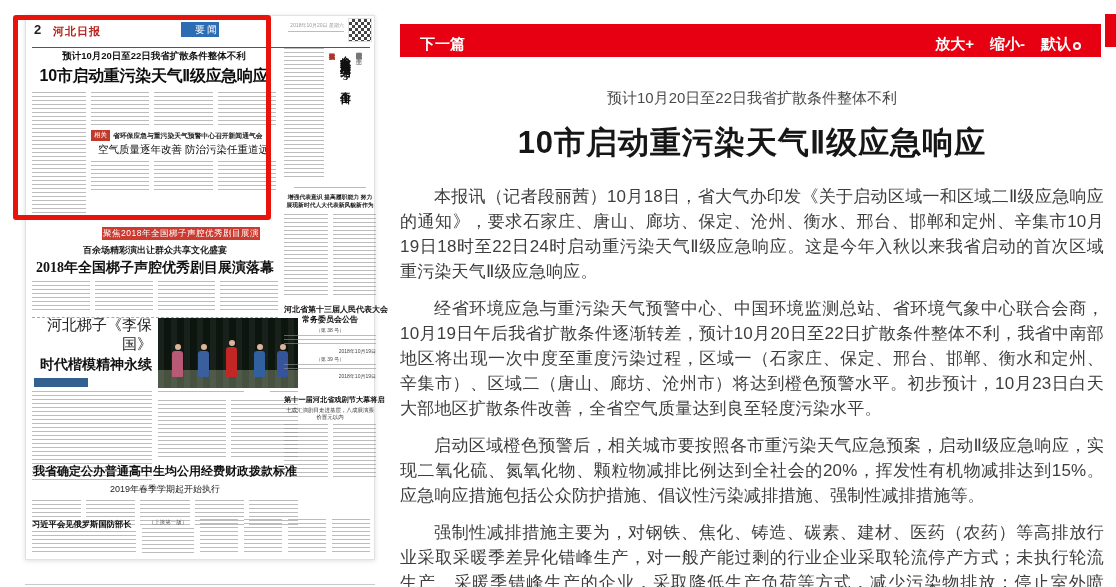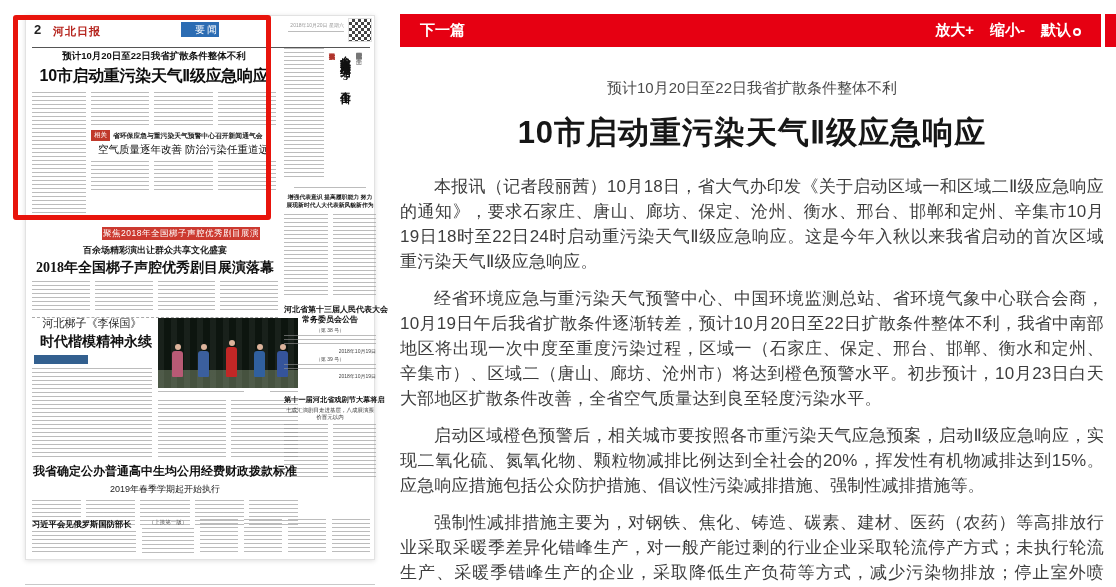--- a/index.html
+++ b/index.html
@@ -47,21 +47,21 @@
           font-size:8.5px;line-height:13px;text-align:center;letter-spacing:.5px;white-space:nowrap;overflow:hidden}
   .artF{position:absolute;left:6px;top:228px;width:246px}
   .fKick{font-size:9px;font-weight:bold;text-align:center;color:#222}
   .fHead{font-size:14px;font-weight:bold;text-align:center;margin-top:2px;color:#111;white-space:nowrap}
   .fBody{margin-top:4px;height:30px}
   .fDiv{border-top:1px dashed #aaa;margin-top:6px}
 
   
   .artG{position:absolute;left:6px;top:300px;width:266px;height:144px}
   .gL{position:absolute;left:0;top:0;width:120px}
-  .gKick{font-size:11px;text-align:center;color:#222}
+  .gKick{font-size:15px;text-align:right;color:#222}
   .gHead{font-size:14px;font-weight:bold;text-align:right;margin-top:2px;color:#111;white-space:nowrap}
   .gTag{width:54px;height:9px;background:#33608f;margin:4px 0 4px 2px}
   .gL .sim{height:92px}
   .gPhoto{position:absolute;left:126px;top:2px;width:140px;height:70px;overflow:hidden;
           background:linear-gradient(#0d150f 0 74%,#46523f 74% 100%)}
   .gPhoto::before{content:"";position:absolute;inset:0;
           background:repeating-linear-gradient(90deg,rgba(255,255,255,.05) 0 6px,transparent 6px 13px)}
   .fg{position:absolute;bottom:11px;width:11px;height:26px;border-radius:3px 3px 1px 1px}
   .fg::after{content:"";position:absolute;top:-7px;left:2.5px;width:6px;height:6px;border-radius:50%;background:#dcb39b}
   .fg.tall{height:30px}
@@ -102,22 +102,22 @@
   .iN{width:52px;flex:none}
   .iNote{font-size:5.5px;text-align:center;color:#555}
   .iN .sim{height:26px;margin-top:2px}
   .artI>i.sim{flex:1;height:36px}
 
   .np-next{position:absolute;left:25px;top:584px;width:350px;height:3px;background:#fff;border-top:1px solid #c9c9c9}
   .selbox{position:absolute;left:13px;top:15px;width:258px;height:205px;border:5px solid #e8140c;border-radius:3px;background:transparent}
 
   
   .reader{position:absolute;left:400px;top:0;width:704px;height:587px;overflow:hidden}
-  .rtb{margin-top:14px;height:33px;width:701px;background:#e60012;display:flex;align-items:center;
-       padding:4px 20px;color:#fff;font-weight:bold;font-size:15px}
+  .rtb{margin-top:24px;height:33px;width:701px;background:#e60012;display:flex;align-items:flex-start;
+       padding:11px 20px;color:#fff;font-weight:bold;font-size:15px}
   .rtb .sp{flex:1}
   .btn{cursor:pointer;white-space:nowrap}
   .btn+.btn{margin-left:16px}
   .circ{display:inline-block;width:8px;height:8px;border:2.5px solid #fff;border-radius:50%;margin-left:2px;vertical-align:-1px}
   .rkick{margin-top:32px;text-align:center;font-size:15px;color:#4a4a4a}
   .rtitle{margin:14px 0 0;text-align:center;font-size:31px;font-weight:bold;color:#161616;letter-spacing:1px}
   .rbody{margin-top:20px}
   .rbody p{margin:0 0 12px;font-size:17px;line-height:25px;color:#3d3d3d;text-indent:2em;
            text-align:justify;letter-spacing:.2px}
   .sbtrack{position:absolute;right:0;top:0;width:12px;height:587px;background:#fff}

